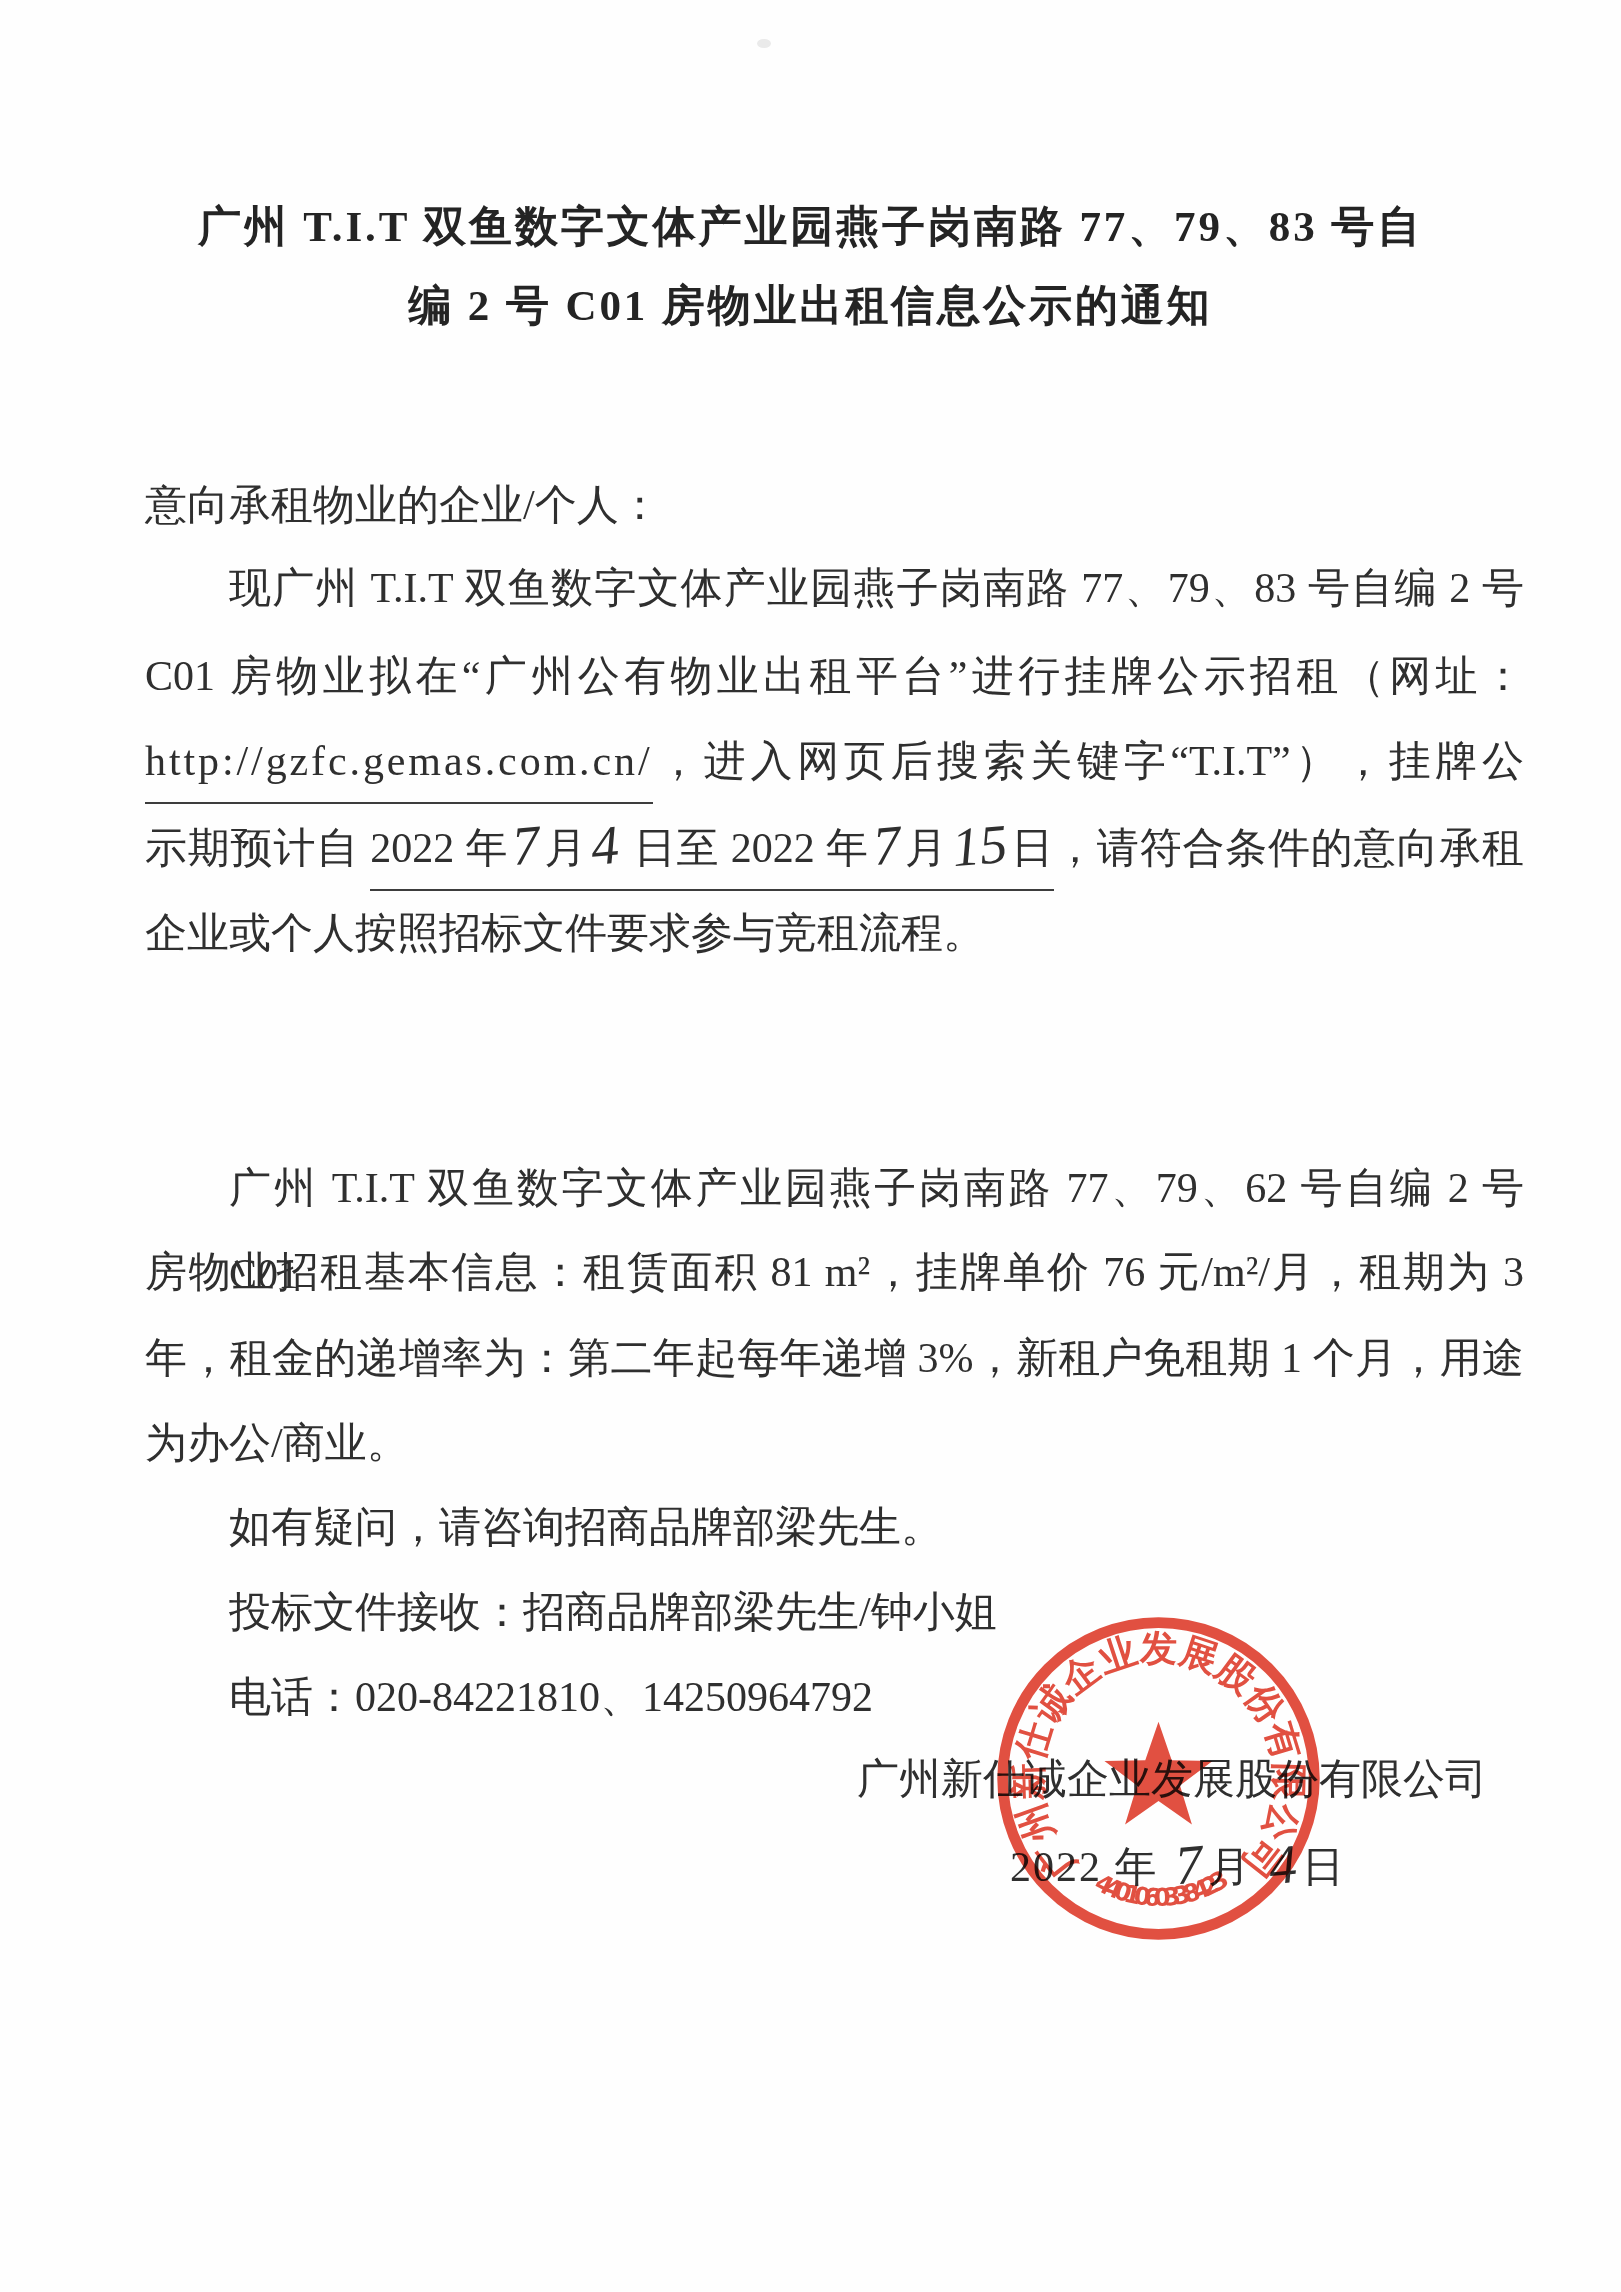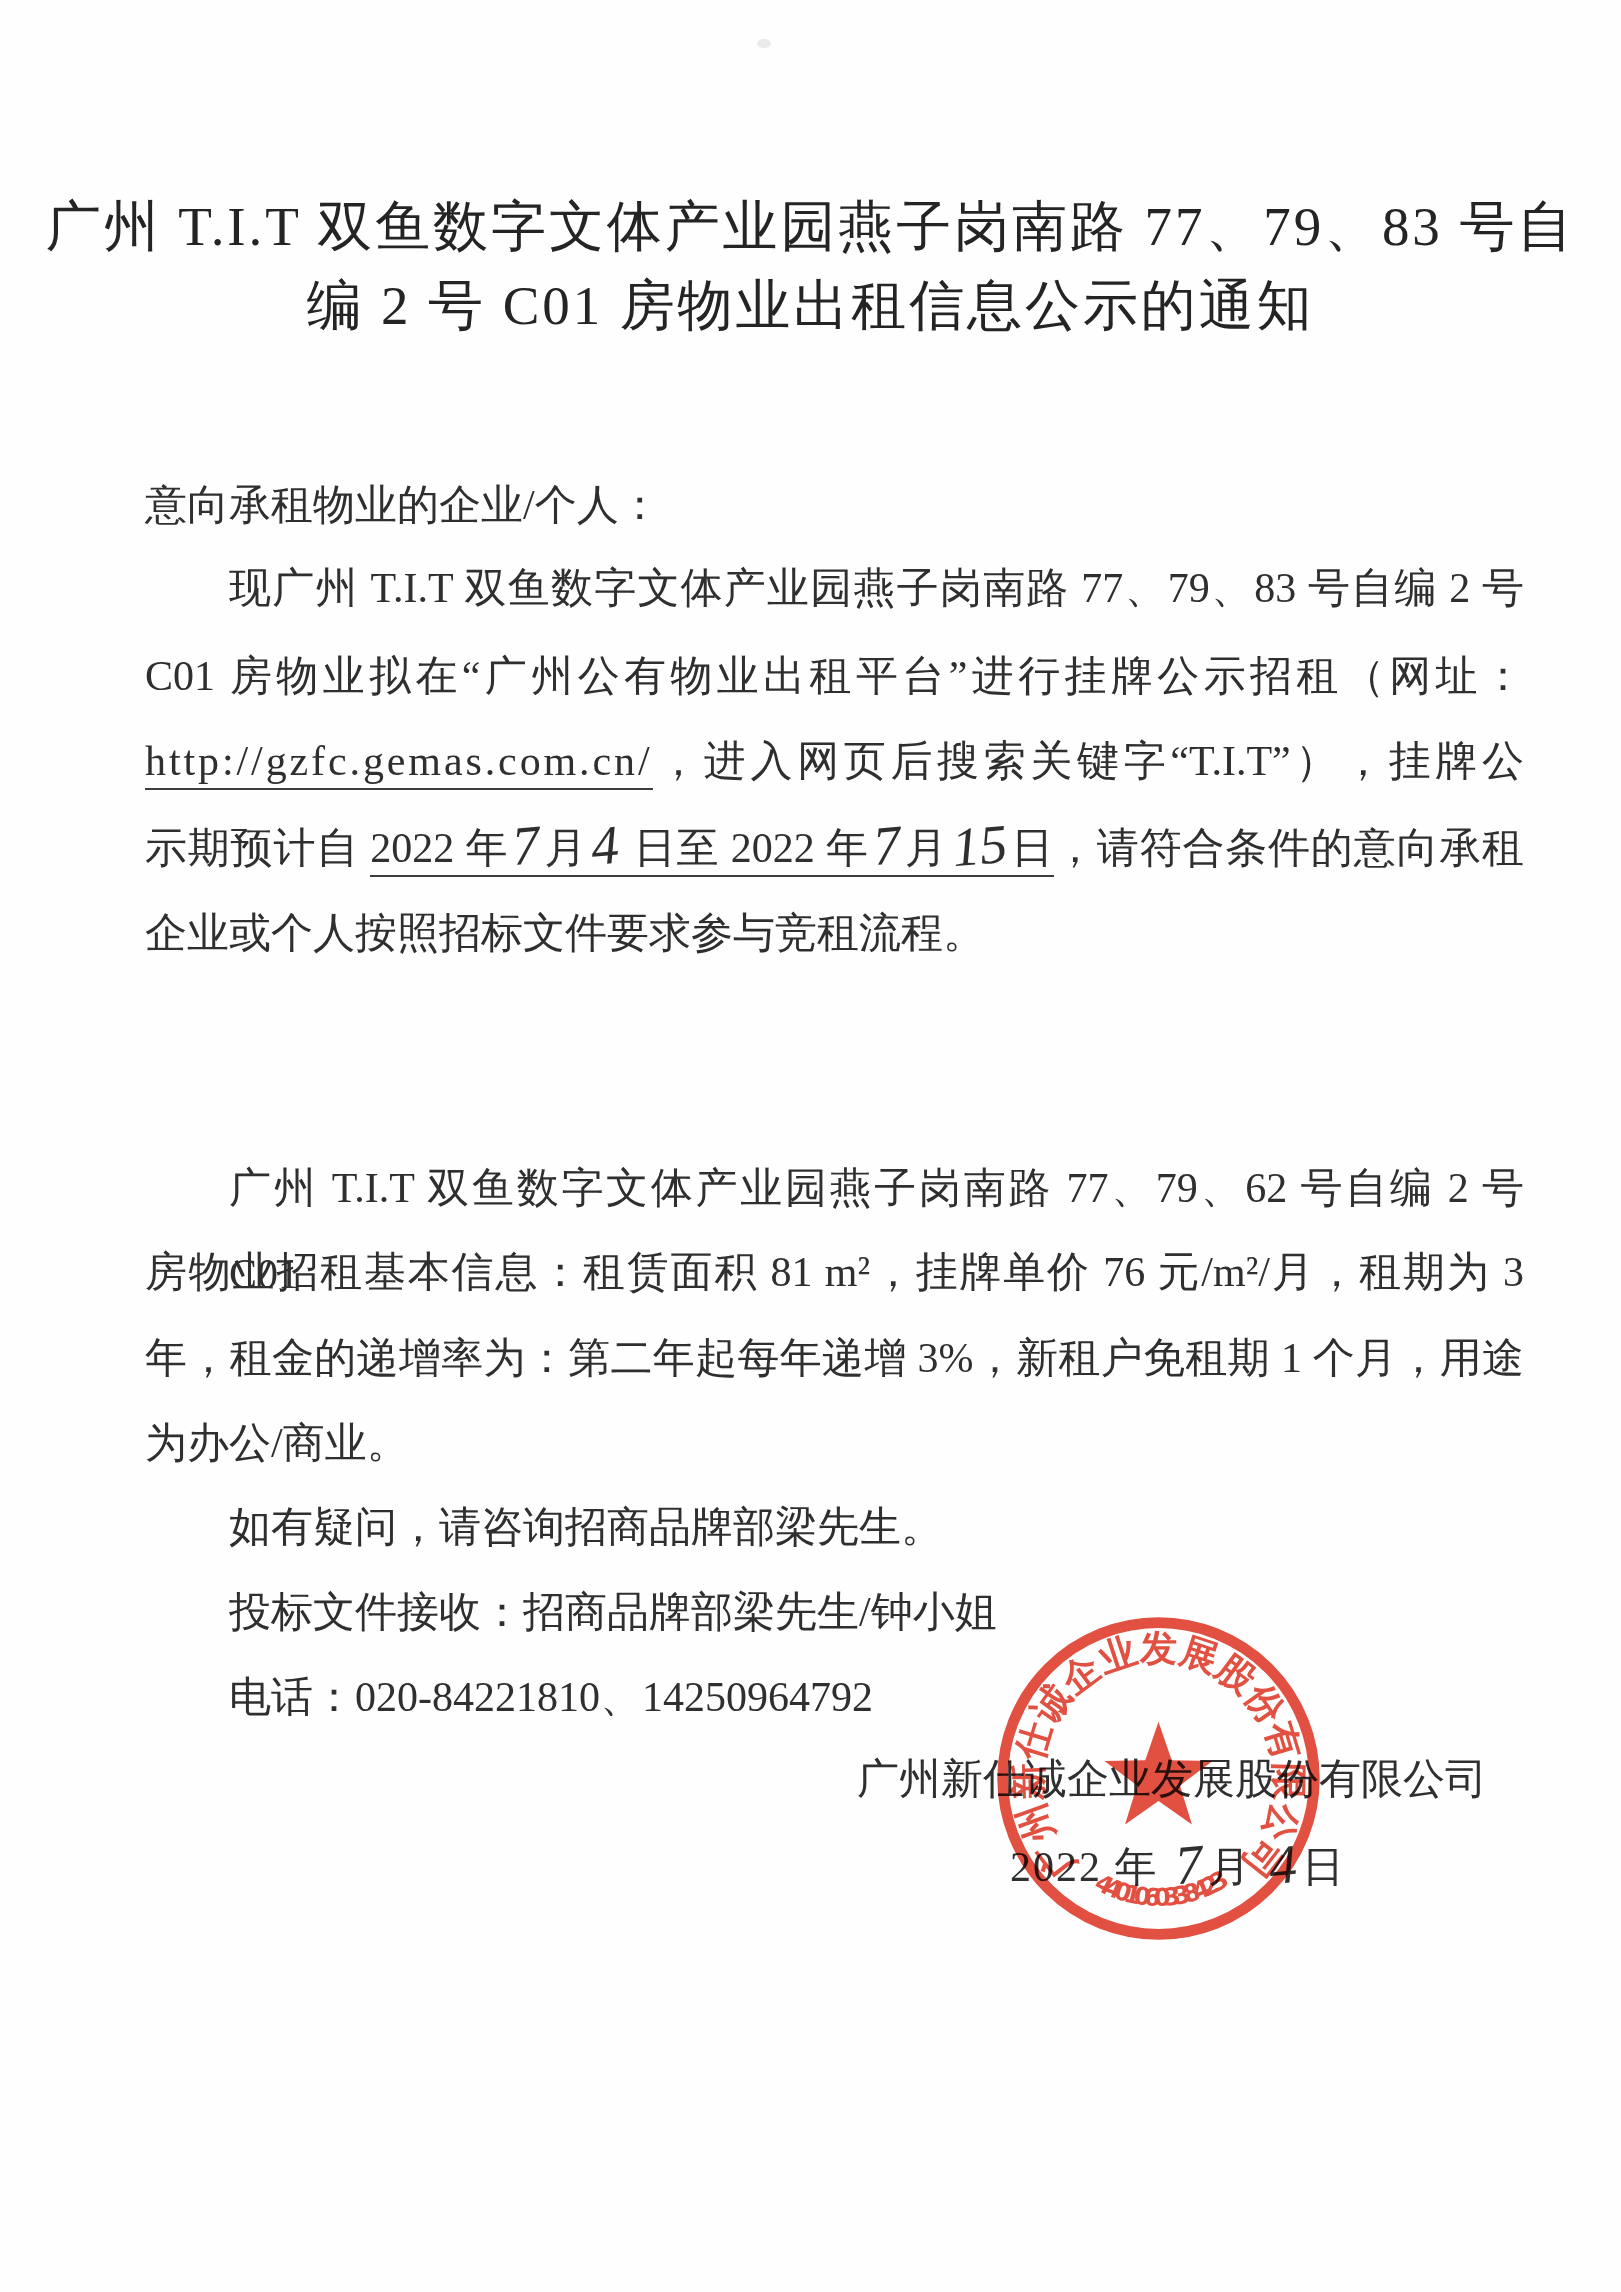--- a/index.html
+++ b/index.html
@@ -9,24 +9,24 @@
     font-family:"Liberation Serif","DejaVu Serif",serif;
     color:var(--ink,#2f2f2f);overflow:hidden;margin:0 auto;
   }
   .line{
     position:absolute;left:145px;width:1379px;height:86px;line-height:86px;
     font-size:42px;
   }
   .ind{padding-left:84px;box-sizing:border-box}
   .jl{text-align:justify;text-align-last:justify}
   .title{
-    left:0;width:1621px;text-align:center;font-weight:normal;font-size:55px;
+    left:0;width:1621px;text-align:center;font-weight:bold;font-size:43px;
     letter-spacing:2.9px;color:#242424;height:90px;line-height:90px;
   }
-  .u{border-bottom:2.9px solid #3d3d3d;padding-bottom:4px}
+  .u{border-bottom:2.9px solid #3d3d3d;padding-bottom:18px}
   .url{letter-spacing:2.9px}
   .hw{
     display:inline-block;font-style:italic;font-weight:400;font-size:55px;
     line-height:0;transform:rotate(-5deg) translateY(2px);padding:0 3.9px;
   }
   .sig{left:857px;width:686px}
   .date-line{left:1010px;width:412px;letter-spacing:2px}
   .seal{
     position:absolute;left:987px;top:1607px;width:343px;height:343px;
     mix-blend-mode:multiply;opacity:.93;

